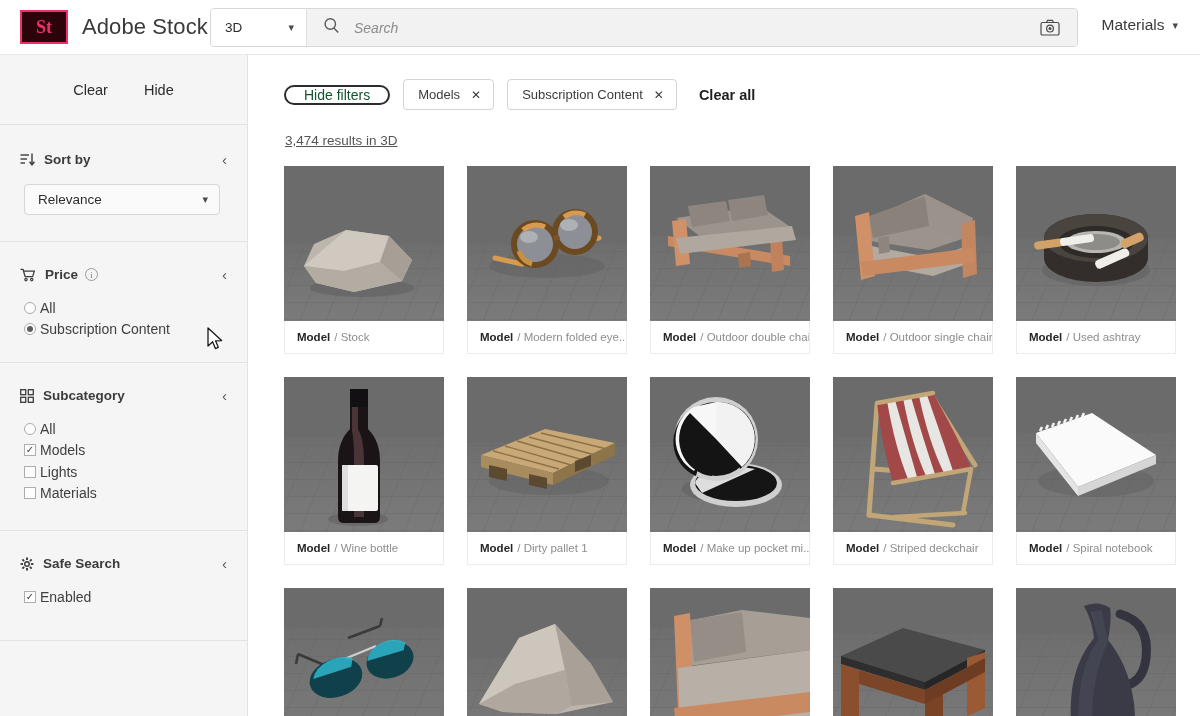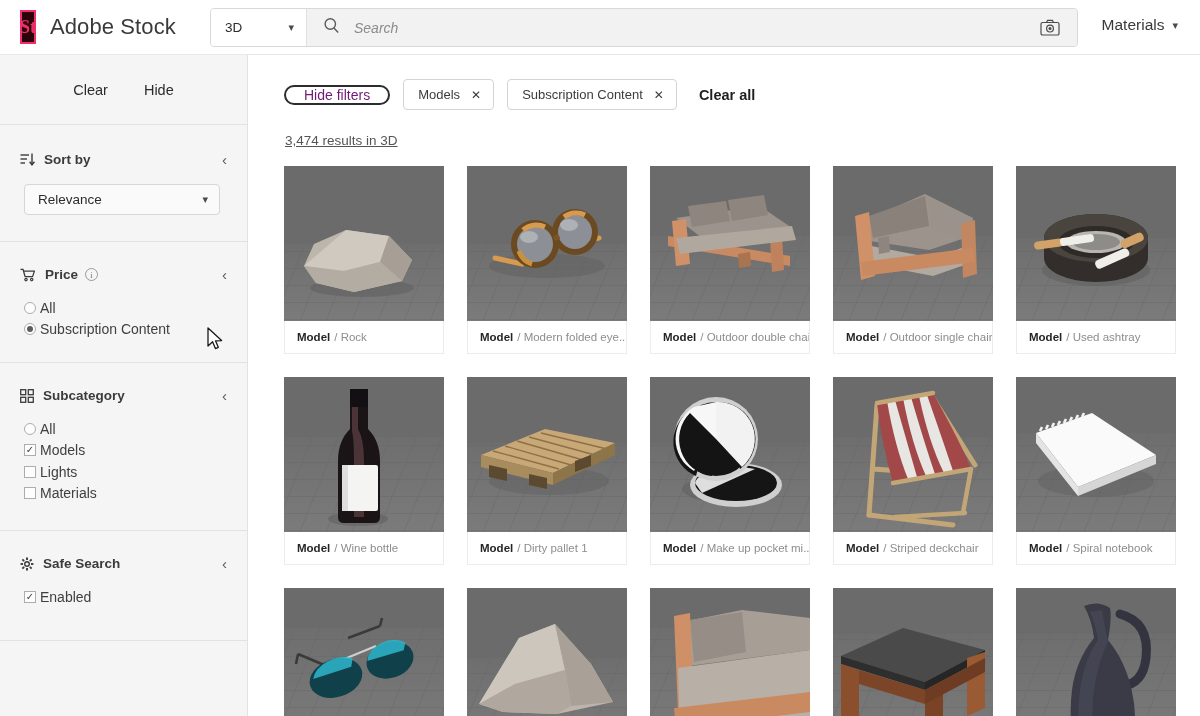--- a/index.html
+++ b/index.html
@@ -15,21 +15,21 @@
   
   #topbar {
     position: absolute; top: 0; left: 0;
     width: 1200px; height: 55px;
     background: #ffffff;
     border-bottom: 1px solid #e8e8e8;
     display: flex; align-items: center;
   }
   #brand { display: flex; align-items: center; margin-left: 20px; }
   #st-logo {
-    width: 16px; height: 34px;
+    width: 48px; height: 34px;
     background: #2b0309;
     border: 2px solid #f02e6e;
     display: flex; align-items: center; justify-content: center;
     color: #f02e6e; font-size: 18px; font-weight: bold;
     font-family: "Liberation Serif", serif;
     line-height: 1;
   }
   #brand-name {
     margin-left: 14px;
     font-size: 22px;
@@ -170,21 +170,21 @@
   }
   #filterbar {
     display: flex; align-items: center;
     padding: 24px 0 0 35px;
     gap: 13px;
   }
   #hide-filters {
     height: 20px; padding: 0 18px;
     border: 2px solid #2c2c2c; border-radius: 16px;
     display: flex; align-items: center;
-    font-size: 14px; color: #701a75; font-weight: 500;
+    font-size: 14px; color: #14532d; font-weight: 500;
     background: #fff; cursor: pointer;
   }
   .chip {
     height: 31px; padding: 0 12px 0 14px;
     border: 1px solid #d4d4d4; border-radius: 4px;
     display: flex; align-items: center; gap: 11px;
     font-size: 13px; color: #3c3c3c; background: #fff;
     cursor: pointer;
   }
   .chip .x { font-size: 12px; color: #3a3a3a; }
@@ -420,21 +420,21 @@
           <rect y="78" width="160" height="77" fill="url(#grid1)" opacity=".75"></rect>
           <ellipse cx="78" cy="122" rx="52" ry="9" fill="#5e5e5e" opacity=".55"></ellipse>
           <path d="M20 100 L30 78 L62 64 L105 70 L128 94 L118 115 L70 126 L32 117 Z" fill="#bdb6ad"></path>
           <path d="M20 100 L62 64 L105 70 L96 96 L60 105 Z" fill="#cfc9c0"></path>
           <path d="M96 96 L105 70 L128 94 L118 115 Z" fill="#a79f96"></path>
           <path d="M60 105 L96 96 L118 115 L70 126 L32 117 L20 100 Z" fill="#b3aca3"></path>
         </svg>
       </div>
       <div class="cap">
         <b>Model</b>
-        <span class="t">/&nbsp;<span>Rock</span></span>
+        <span class="t">/&nbsp;<span>Stock</span></span>
       </div>
     </div>
 
     <div class="card">
       <div class="thumb">
         <svg viewBox="0 0 160 155">
           <rect width="160" height="155" fill="#6b6b6b"></rect>
           <rect y="78" width="160" height="77" fill="url(#fl)"></rect>
           <rect y="78" width="160" height="77" fill="url(#grid1)" opacity=".75"></rect>
           <ellipse cx="80" cy="100" rx="58" ry="12" fill="#5f5f5f" opacity=".5"></ellipse>

